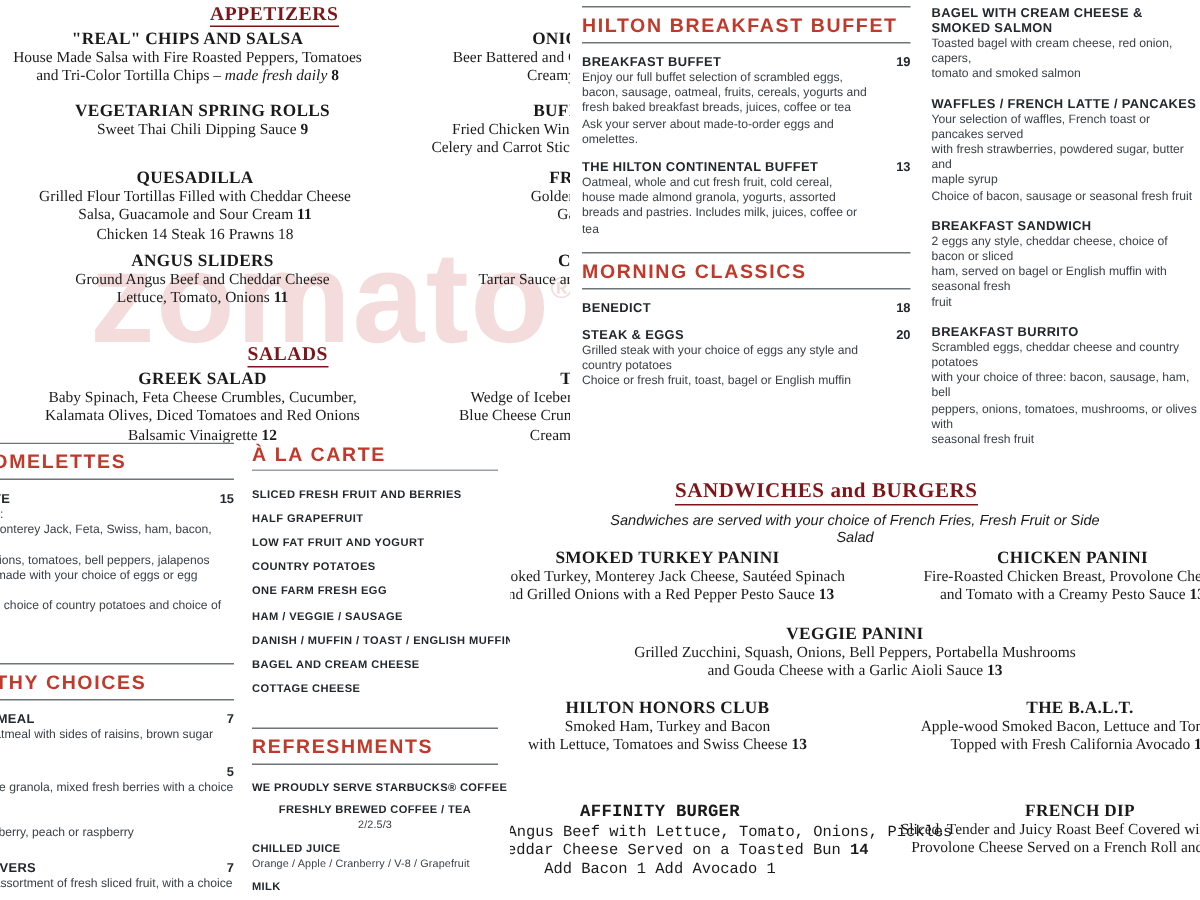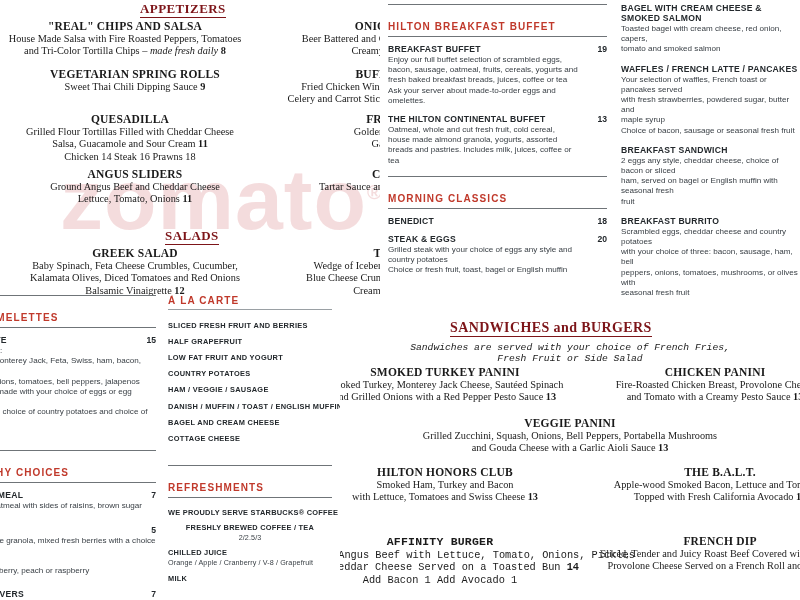--- a/index.html
+++ b/index.html
@@ -82,39 +82,39 @@
   }
   .dish .desc em { font-style: italic; }
   .dish .desc b { font-weight: bold; }
 
   .subnote {
     position: absolute;
     text-align: center;
     font-style: italic;
     font-size: 9.7px;
     color: #1a1a1a;
-    font-family: Liberation Mono, monospace;
+    font-family: Liberation Sans, sans-serif;
   }
 
   
   .sans-panel {
     position: absolute;
     z-index: 3;
     background: #ffffff;
     font-family: "Liberation Sans", sans-serif;
     color: #2b2f33;
     overflow: hidden;
   }
 
   .panel-head {
     color: #c0392b;
-    font-size: 10px;
+    font-size: 13px;
     font-weight: bold;
     letter-spacing: 1.1px;
-    padding: 16px 0 4px 0;
+    padding: 4px 0 4px 0;
     border-top: 1.6px solid #6f7478;
     border-bottom: 1.2px solid #6f7478;
     margin-bottom: 7px;
     white-space: nowrap;
   }
   .panel-head.nolines {
     border: none;
     border-bottom: 1.2px solid #9aa0a4;
     padding-top: 0;
   }
@@ -347,20 +347,21 @@
   </div>
 
   <div class="sans-panel" style="left:162px; top:295px; width:178px; height:305px; padding:0 8px 0 6px;">
 
     <div class="panel-head nolines" style="padding-bottom:3px;">À LA CARTE</div>
 
     <div class="lc-row">SLICED FRESH FRUIT AND BERRIES</div>
     <div class="lc-row">HALF GRAPEFRUIT</div>
     <div class="lc-row">LOW FAT FRUIT AND YOGURT</div>
     <div class="lc-row">COUNTRY POTATOES</div>
+    <div class="lc-row">ONE FARM FRESH EGG</div>
     <div class="lc-row">HAM / VEGGIE / SAUSAGE</div>
     <div class="lc-row">DANISH / MUFFIN / TOAST / ENGLISH MUFFIN</div>
     <div class="lc-row">BAGEL AND CREAM CHEESE</div>
     <div class="lc-row">COTTAGE CHEESE</div>
 
     <div class="panel-head" style="margin-top:18px;">REFRESHMENTS</div>
 
     <div class="ref-row">
       <span>WE PROUDLY SERVE STARBUCKS®  COFFEE</span>
       <span></span>

